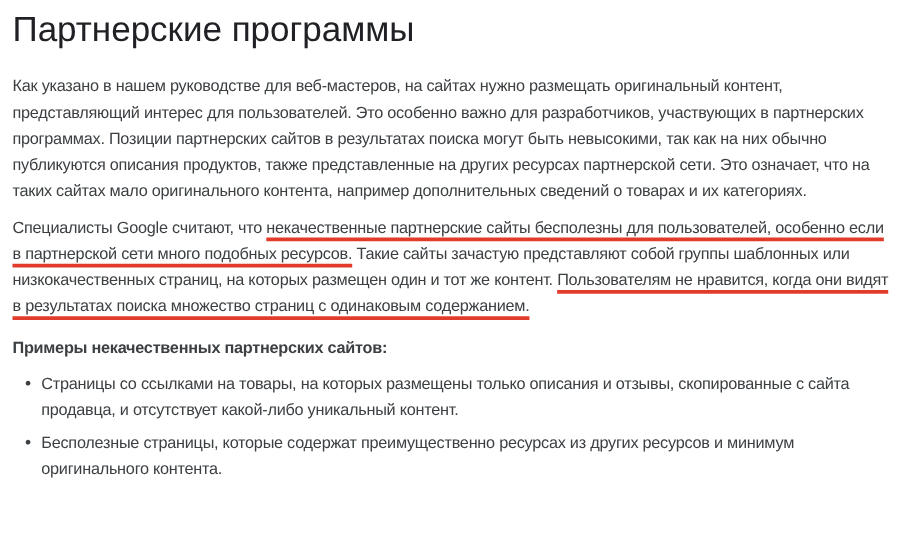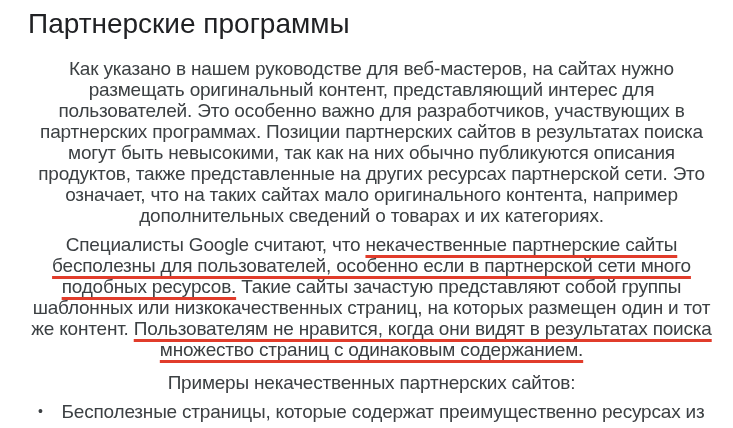--- a/index.html
+++ b/index.html
@@ -5,43 +5,42 @@
   html, body {
     margin: 0;
     padding: 0;
     background: #ffffff;
   }
   .doc {
     position: relative;
     width: 733px;
     height: 428px;
     box-sizing: border-box;
-    padding: 6px 18px 0 28px;
+    padding: 6px 18px 0 10px;
     overflow: hidden;
     background: #ffffff;
     font-family: "Liberation Sans", "DejaVu Sans", sans-serif;
     color: var(--body-color, #3c4043);
   }
   h1.title {
     margin: 0 0 16px 0;
     font-size: 28px;
     line-height: 36px;
     font-weight: 500;
     letter-spacing: 0;
     color: var(--title-color, #202124);
   }
   p, li {
-    font-size: 19px;
+    font-size: 13px;
     line-height: 21px;
     letter-spacing: -0.2px;
-    text-align: center;
   }
   p.body-par { margin: 0 0 8px 0; }
   p.mid-par  { margin: 0 0 12px 0; }
-  p.examples-heading { margin: 0; }
+  p.examples-heading { margin: 0; font-weight: bold; }
   .u-red {
     text-decoration: underline;
     text-decoration-color: var(--red-underline, #e13c2b);
     text-decoration-thickness: 3px;
     text-underline-offset: 4px;
     text-decoration-skip-ink: none;
   }
   ul.examples {
     margin: 8px 0 0 0;
     padding: 0;
@@ -67,15 +66,16 @@
 <div class="doc">
   <h1 class="title">Партнерские программы</h1>
 
   <p class="body-par">Как указано в нашем руководстве для веб-мастеров, на сайтах нужно размещать оригинальный контент, представляющий интерес для пользователей. Это особенно важно для разработчиков, участвующих в партнерских программах. Позиции партнерских сайтов в результатах поиска могут быть невысокими, так как на них обычно публикуются описания продуктов, также представленные на других ресурсах партнерской сети. Это означает, что на таких сайтах мало оригинального контента, например дополнительных сведений о товарах и их категориях.</p>
 
   <p class="mid-par"><span>Специалисты Google считают, что </span><span class="u-red">некачественные партнерские сайты бесполезны для пользователей, особенно если в партнерской сети много подобных ресурсов.</span><span> Такие сайты зачастую представляют собой группы шаблонных или низкокачественных страниц, на которых размещен один и тот же контент. </span><span class="u-red">Пользователям не нравится, когда они видят в результатах поиска множество страниц с одинаковым содержанием.</span></p>
 
   <p class="examples-heading">Примеры некачественных партнерских сайтов:</p>
 
   <ul class="examples">
+    <li>Страницы со ссылками на товары, на которых размещены только описания и отзывы, скопированные с сайта продавца, и отсутствует какой-либо уникальный контент.</li>
     <li>Бесполезные страницы, которые содержат преимущественно ресурсах из других ресурсов и минимум оригинального контента.</li>
   </ul>
 </div>
 
 </body></html>

